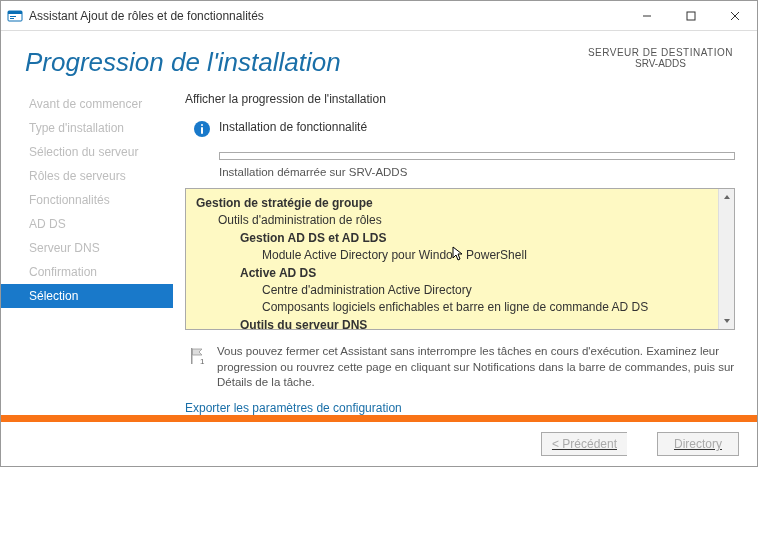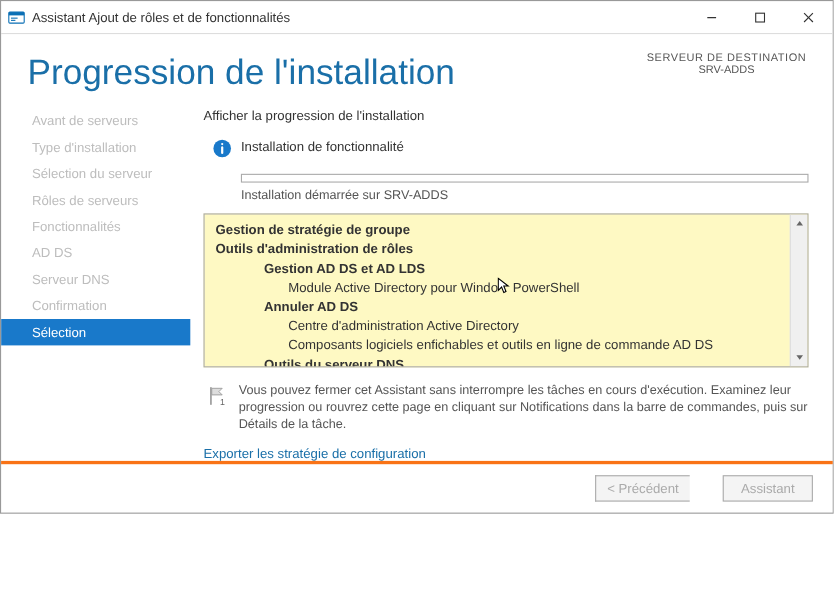--- a/index.html
+++ b/index.html
@@ -47,23 +47,24 @@
     color: #333;
   }
 
   .header {
     padding: 16px 24px 8px 24px;
     display: flex;
     justify-content: space-between;
     align-items: flex-start;
   }
   .page-title {
-    font-size: 32px;
+    font-size: 26px;
     font-weight: 300;
     color: #1a6fa8;
+    font-style: italic;
   }
   .dest {
     text-align: center;
     font-size: 10px;
     color: #555;
   }
   .dest-line1 { letter-spacing: 0.5px; }
   .dest-line2 { }
 
   .body {
@@ -149,21 +150,21 @@
     font-size: 9px;
     color: #555;
   }
   .scroll-btn.up { top: 0; }
   .scroll-btn.dn { bottom: 0; }
   .details-content {
     padding: 6px 20px 6px 10px;
     line-height: 1.45;
   }
   .details-content .lvl0 { margin-left: 0; font-weight: 600; }
-  .details-content .lvl1 { font-weight: 700; }
+  .details-content .lvl1 { margin-left: 22px; font-weight: 400; }
   .details-content .lvl2 { margin-left: 44px; font-weight: 600; }
   .details-content .lvl3 { margin-left: 66px; font-weight: 400; }
   .details-content .normal { font-weight: 400; }
 
   .cursor {
     position: relative;
   }
   .cursor-glyph {
     position: absolute;
     left: 0; top: 0;
@@ -187,25 +188,26 @@
   }
   .tip-text { line-height: 1.35; }
 
   .export-link {
     margin-top: 10px;
     font-size: 12px;
     color: #1a6fa8;
   }
 
   .footer {
-    border-top: 3px solid #f97316;
+    border-top: 7px solid #f97316;
     padding: 10px 18px;
     display: flex;
     justify-content: flex-end;
     gap: 6px;
+    text-decoration: underline;
   }
   .btn {
     min-width: 82px;
     height: 24px;
     border: 1px solid #aaa;
     background: #f4f4f4;
     font-size: 12px;
     padding: 0 10px;
     color: #333;
     cursor: pointer;
@@ -256,21 +258,21 @@
   <div class="header">
     <div class="page-title">Progression de l'installation</div>
     <div class="dest">
       <div class="dest-line1">SERVEUR DE DESTINATION</div>
       <div class="dest-line2">SRV-ADDS</div>
     </div>
   </div>
 
   <div class="body">
     <div class="sidebar">
-      <div class="step">Avant de serveurs</div>
+      <div class="step">Avant de commencer</div>
       <div class="step">Type d'installation</div>
       <div class="step">Sélection du serveur</div>
       <div class="step">Rôles de serveurs</div>
       <div class="step">Fonctionnalités</div>
       <div class="step">AD DS</div>
       <div class="step">Serveur DNS</div>
       <div class="step">Confirmation</div>
       <div class="step active">Sélection</div>
     </div>
 
@@ -294,23 +296,23 @@
       <div class="details-box">
         <div class="details-content">
           <div class="lvl0">Gestion de stratégie de groupe</div>
           <div class="lvl1">Outils d'administration de rôles</div>
           <div class="lvl2">Gestion AD DS et AD LDS</div>
           <div class="lvl3 normal">
             <span>Module Active Directory pour Windo</span><span class="cursor"><svg class="cursor-glyph" width="14" height="16" viewBox="0 0 14 16" style="left:-1px; top:-2px;">
                   <path d="M1 1 L1 12 L4 9 L6 14 L8 13 L6 8 L10 8 Z" fill="#fff" stroke="#000" stroke-width="1"></path>
                 </svg>&nbsp;&nbsp;&nbsp;</span><span> PowerShell</span>
           </div>
-          <div class="lvl2">Annuler AD DS</div>
+          <div class="lvl2">Active AD DS</div>
           <div class="lvl3 normal">Centre d'administration Active Directory</div>
-          <div class="lvl3 normal">Composants logiciels enfichables et outils en ligne de commande AD DS</div>
+          <div class="lvl3 normal">Composants logiciels enfichables et barre en ligne de commande AD DS</div>
           <div class="lvl2">Outils du serveur DNS</div>
           <div class="lvl0" style="margin-top:6px;">Serveur DNS</div>
         </div>
         <div class="details-scroll">
           <div class="scroll-btn up">
             <svg width="8" height="8">
                 <path d="M4 2 L7 6 L1 6 Z" fill="#666"></path>
               </svg>
           </div>
           <div class="scroll-btn dn">
@@ -325,25 +327,25 @@
         <span class="tip-icon">
           <svg width="20" height="20" viewBox="0 0 20 20">
             <rect x="4" y="2" width="1.5" height="16" fill="#999"></rect>
             <path d="M5.5 3 L15 3 L12 6 L15 9 L5.5 9 Z" fill="#ddd" stroke="#999" stroke-width="0.8"></path>
             <text x="13" y="18" font-size="8" fill="#666">1</text>
           </svg>
         </span>
         <div class="tip-text">Vous pouvez fermer cet Assistant sans interrompre les tâches en cours d'exécution. Examinez leur progression ou rouvrez cette page en cliquant sur Notifications dans la barre de commandes, puis sur Détails de la tâche.</div>
       </div>
 
-      <div class="export-link">Exporter les stratégie de configuration</div>
+      <div class="export-link">Exporter les paramètres de configuration</div>
     </div>
   </div>
 
   <div class="footer">
     <div class="btn-group">
       <button class="btn disabled" disabled="">&lt; Précédent</button>
     </div>
     <div class="spacer"></div>
-    <button class="btn disabled" disabled="">Assistant</button>
+    <button class="btn disabled" disabled="">Directory</button>
   </div>
 
 </div>
 
 </body></html>

